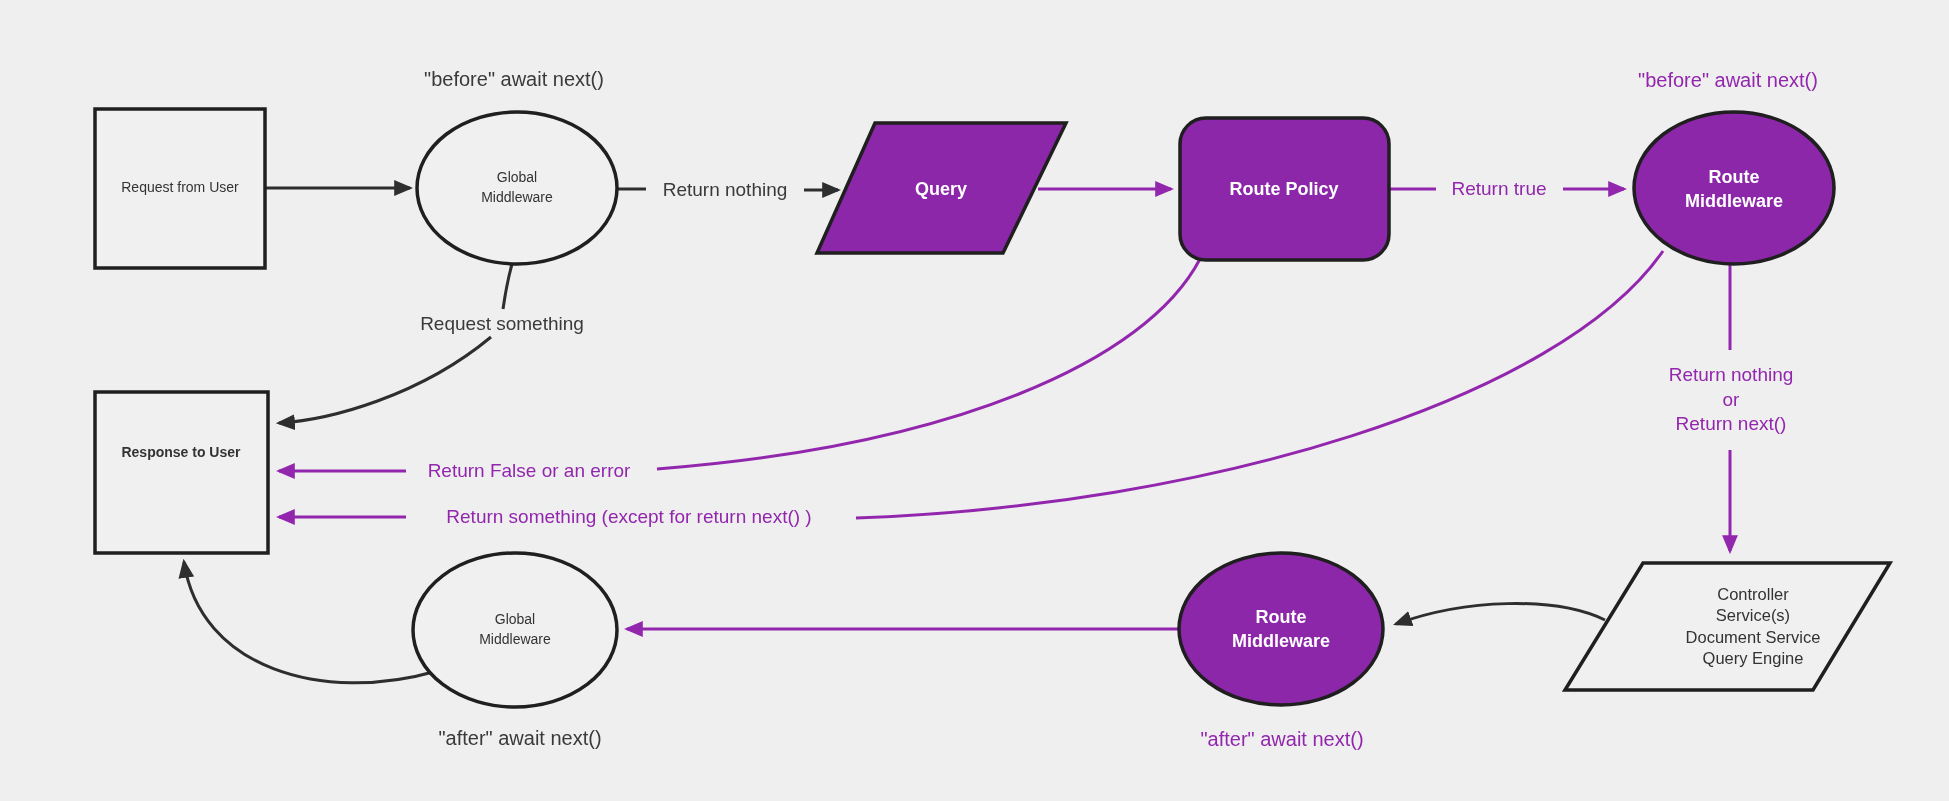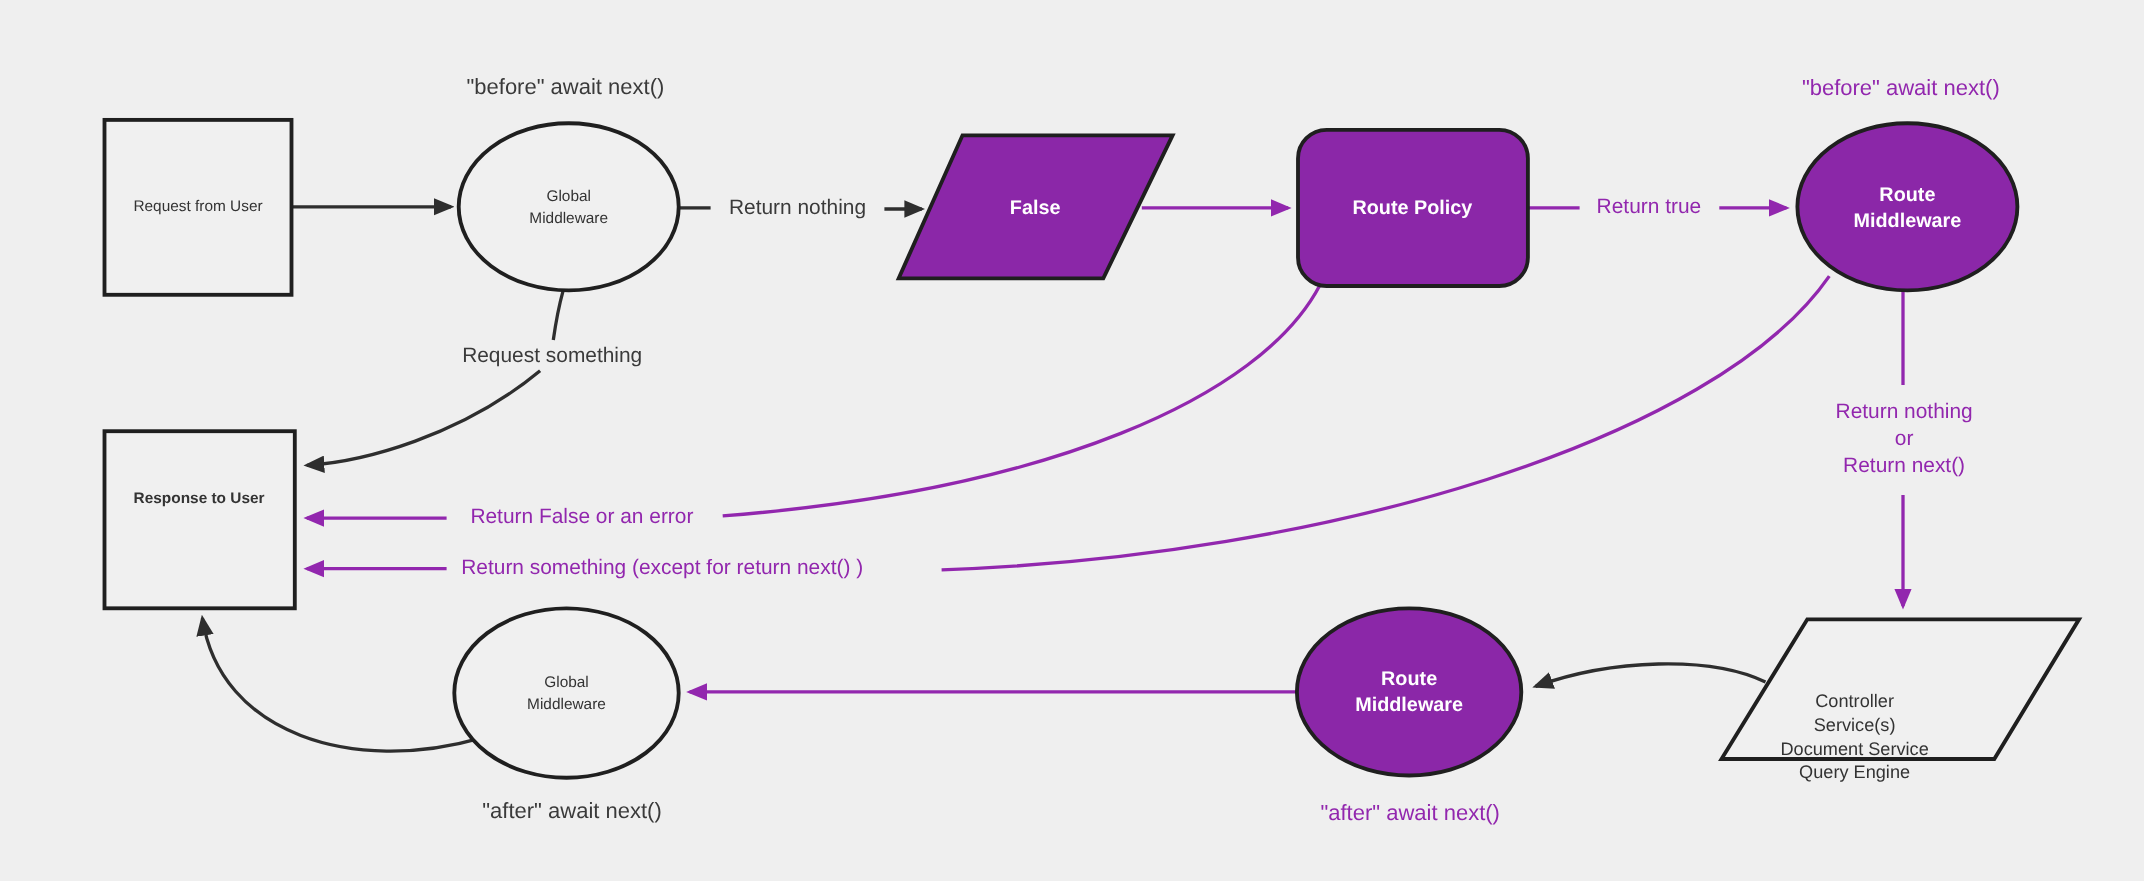--- a/index.html
+++ b/index.html
@@ -109,37 +109,37 @@
     <rect class="shape-purple" x="1180" y="118" width="209" height="142" rx="26" ry="26"></rect>
     <ellipse class="shape-purple" cx="1734" cy="188" rx="100" ry="76"></ellipse>
     <polygon class="shape-light" points="1643,563 1890,563 1813,690 1565,690"></polygon>
     <ellipse class="shape-purple" cx="1281" cy="629" rx="102" ry="76"></ellipse>
     <ellipse class="shape-light" cx="515" cy="630" rx="102" ry="77"></ellipse>
     <rect class="shape-light" x="95" y="392" width="173" height="161"></rect>
   </svg>
 
   <div class="node-label" style="left:180px;top:188px;width:125px;">Request from User</div>
   <div class="node-label" style="left:517px;top:188px;width:110px;">Global Middleware</div>
-  <div class="node-label white" style="left:941px;top:189px;">False</div>
+  <div class="node-label white" style="left:941px;top:189px;">Query</div>
   <div class="node-label white" style="left:1284px;top:189px;">Route Policy</div>
   <div class="node-label white" style="left:1734px;top:189px;width:112px;">Route Middleware</div>
-  <div class="node-label small" style="left:1686px;top:627px;margin-top:44px;">Controller
+  <div class="node-label small" style="left:1753px;top:627px;">Controller
 Service(s)
 Document Service
 Query Engine</div>
   <div class="node-label white" style="left:1281px;top:629px;width:112px;">Route Middleware</div>
   <div class="node-label" style="left:515px;top:630px;width:110px;">Global Middleware</div>
   <div class="node-label" style="left:181px;top:453px;width:125px;font-weight:bold;">Response to User</div>
 
   <div class="lbl quote" style="left:514px;top:79px;">"before" await next()</div>
   <div class="lbl" style="left:725px;top:190px;">Return nothing</div>
   <div class="lbl purple" style="left:1499px;top:189px;text-align:center;">Return true</div>
   <div class="lbl purple quote" style="left:1728px;top:80px;">"before" await next()</div>
   <div class="lbl purple pre" style="left:1731px;top:400px;">Return nothing
 or
 Return next()</div>
   <div class="lbl" style="left:502px;top:324px;">Request something</div>
   <div class="lbl purple" style="left:529px;top:471px;">Return False or an error</div>
-  <div class="lbl purple" style="left:602px;top:517px;">Return something (except for return next() )</div>
+  <div class="lbl purple" style="left:629px;top:517px;">Return something (except for return next() )</div>
   <div class="lbl purple quote" style="left:1282px;top:739px;">"after" await next()</div>
   <div class="lbl quote" style="left:520px;top:738px;">"after" await next()</div>
 
 </div>
 
 </body></html>

